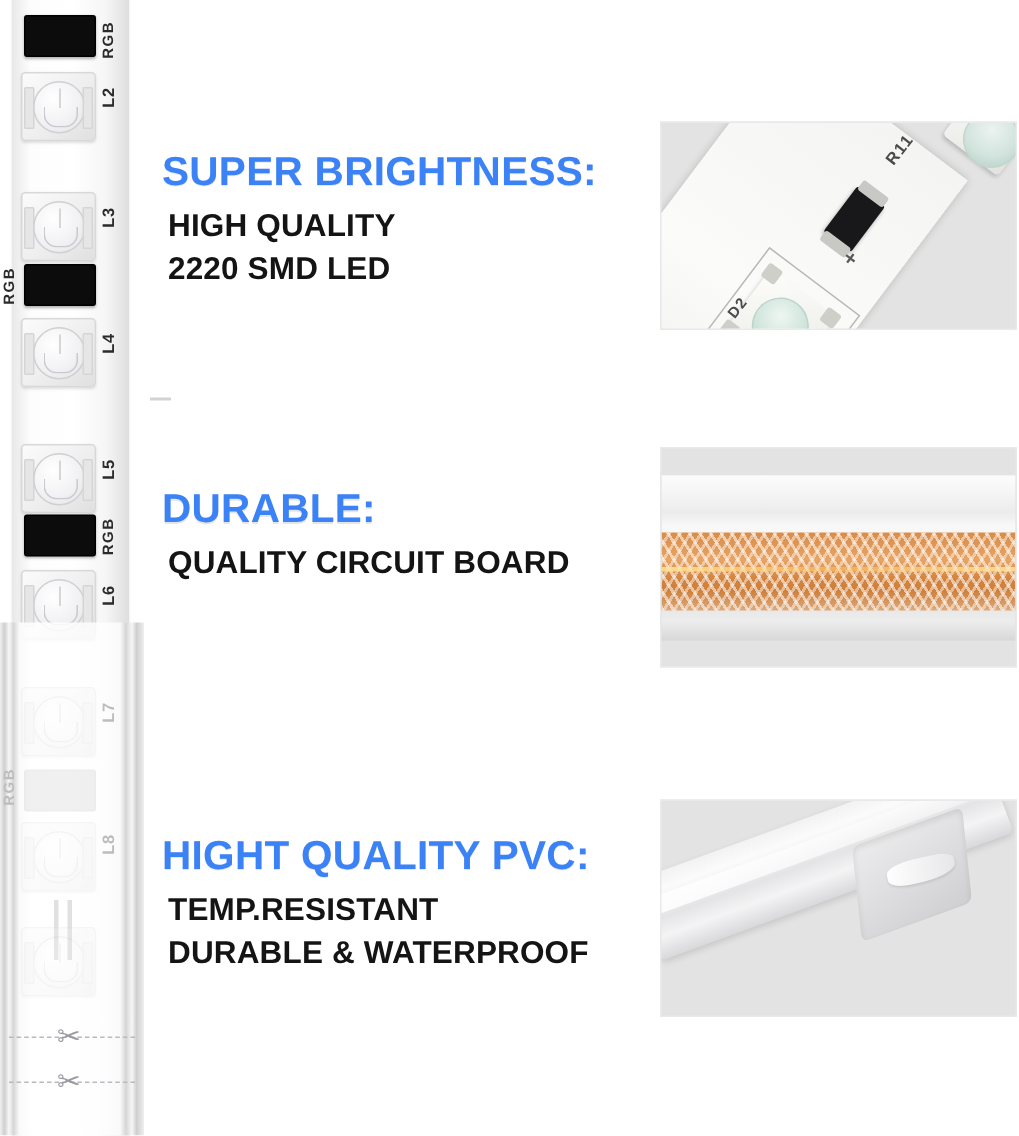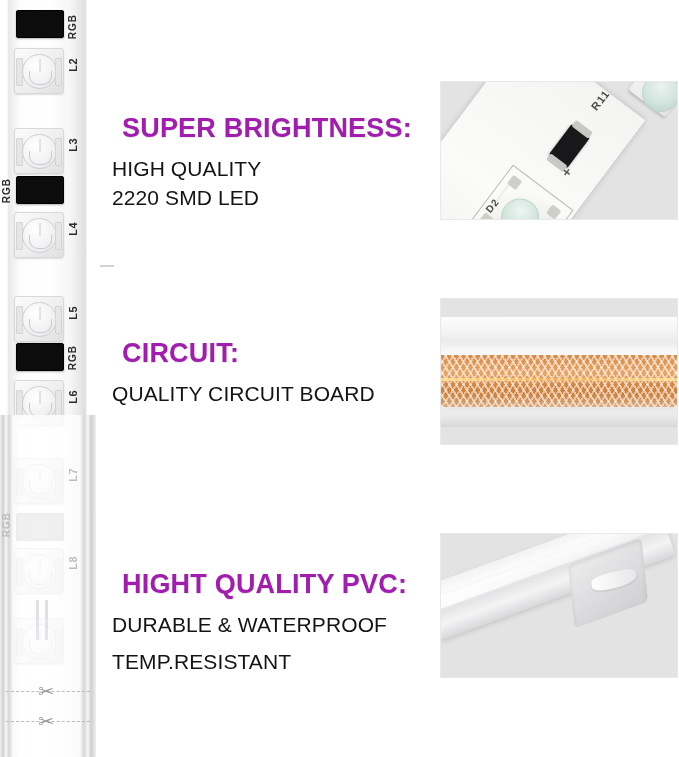--- a/index.html
+++ b/index.html
@@ -78,26 +78,26 @@
     line-height:22px;
   }
   .slot{
     position:absolute;left:36px;width:3px;height:40px;
     background:#9d9da4;box-shadow:9px 0 0 #9d9da4;
   }
 
   
   .feature{position:absolute;left:108px;}
   .feature h2{
-    margin:14px;font-size:27px;font-weight:700;color:#a21caf;
+    margin:0;font-size:27px;font-weight:700;color:#3b82f6;
     letter-spacing:.2px;line-height:1.05;white-space:nowrap;
     text-shadow:0 1px 0 rgba(0,0,0,.10);
   }
   .feature p{
-    margin:10px 0 0 4px;font-size:21px;font-weight:400;color:#141414;
+    margin:10px 0 0 4px;font-size:21px;font-weight:700;color:#141414;
     line-height:1.28;letter-spacing:.1px;white-space:nowrap;
   }
   .tickmark{
     position:absolute;left:100px;top:265px;width:14px;height:0;
     border-top:2px solid #d3d3d6;
   }
 
   
   .photo{
     position:absolute;background:#e3e3e3;overflow:hidden;
@@ -281,28 +281,28 @@
 
   <div class="tickmark"></div>
 
   <div class="feature" style="top:100px;">
     <h2>SUPER BRIGHTNESS:</h2>
     <p>HIGH QUALITY</p>
     <p style="margin-top:2px;">2220 SMD LED</p>
   </div>
 
   <div class="feature" style="top:325px;">
-    <h2>CIRCUIT:</h2>
+    <h2>DURABLE:</h2>
     <p>QUALITY CIRCUIT BOARD</p>
   </div>
 
   <div class="feature" style="top:556px;">
     <h2>HIGHT QUALITY PVC:</h2>
+    <p>TEMP.RESISTANT</p>
     <p style="margin-top:2px;">DURABLE &amp; WATERPROOF</p>
-    <p>TEMP.RESISTANT</p>
   </div>
 
   <div class="photo" style="left:440px;top:81px;width:236px;height:137px;">
     <div class="p1-wrap">
       <div class="p1-strip"></div>
       <div class="p1-out" style="left:42px;top:98px;width:74px;height:72px;border-color:#b9b9b4;"></div>
       <div class="p1-led">
         <div class="ccorner" style="left:-3px;top:-3px;"></div>
         <div class="ccorner" style="right:-3px;top:-3px;"></div>
         <div class="ccorner" style="left:-3px;bottom:-3px;"></div>

